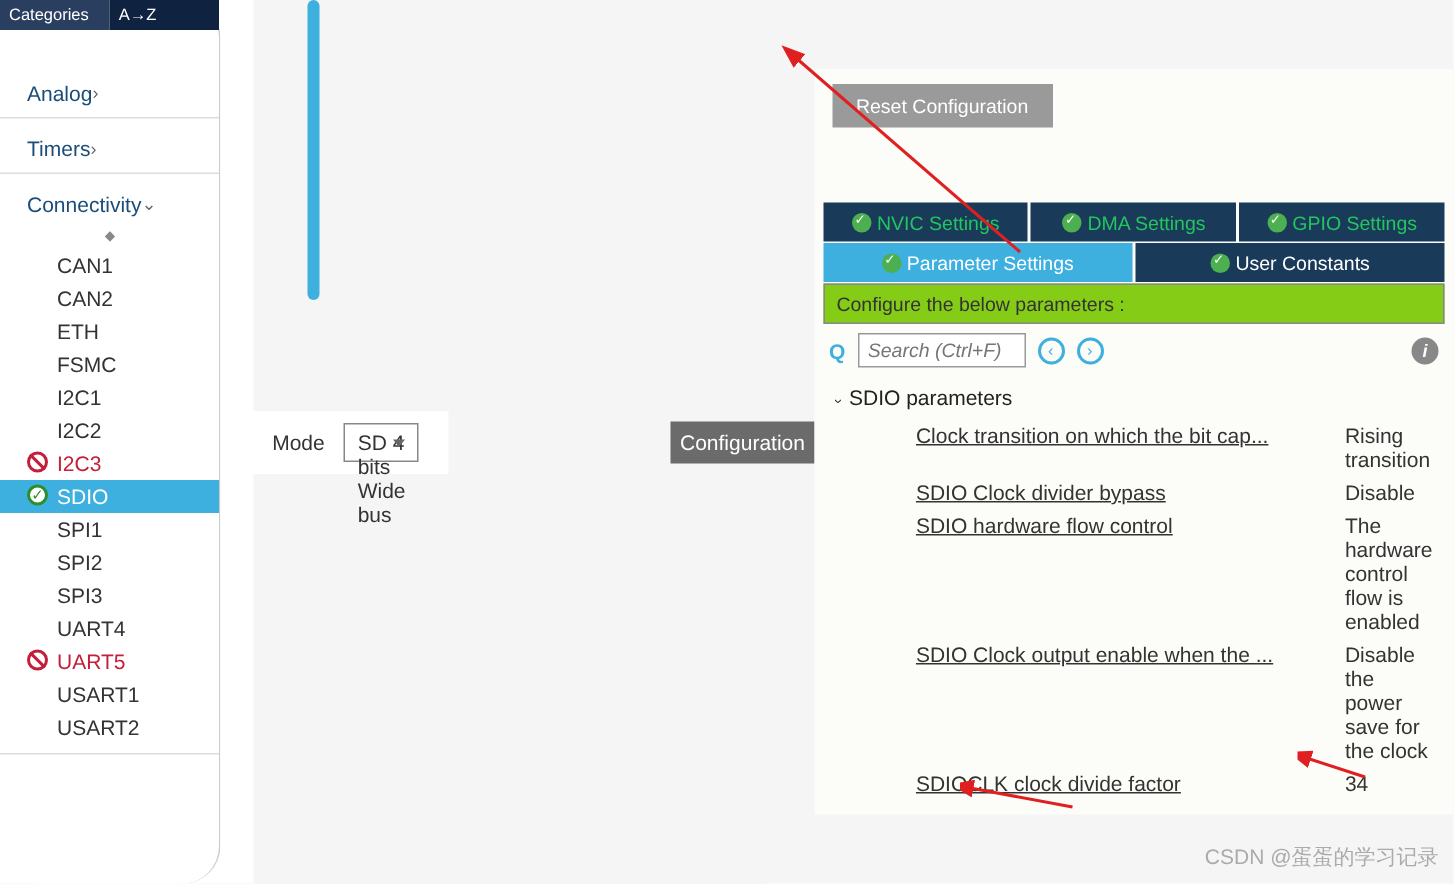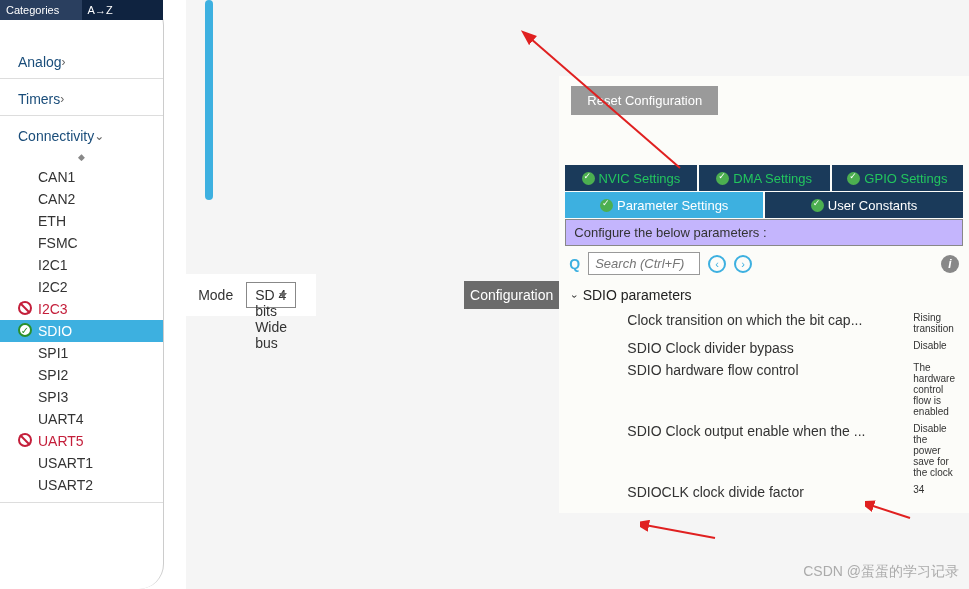--- a/index.html
+++ b/index.html
@@ -48,36 +48,36 @@
     
     .tabs-row1 { display: flex; gap: 2px; }
     .tabs-row1 .tab { flex: 1; background: #1a3a5a; color: #22c55e; padding: 5px; text-align: center; font-size: 13px; cursor: pointer; margin-top: 40px; }
     .tabs-row2 { display: flex; gap: 2px; margin-top: 1px; }
     .tabs-row2 .tab { flex: 1; background: #1a3a5a; color: #fff; padding: 5px; text-align: center; font-size: 13px; cursor: pointer; }
     .tabs-row2 .tab.active { background: #3db0e0; }
     
     .check-icon { display: inline-block; width: 13px; height: 13px; background: #4caf50; border-radius: 50%; position: relative; top: 2px; margin-right: 4px; }
     .check-icon::after { content: '✓'; color: #fff; font-size: 9px; position: absolute; left: 2px; top: -1px; }
     
-    .config-hint { border: 1px solid #888; padding: 5px 8px; font-size: 13px; color: #333; background: #c4b5fd; margin-top: 1px; }
+    .config-hint { border: 1px solid #888; padding: 5px 8px; font-size: 13px; color: #333; background: #84cc16; margin-top: 1px; }
     
     .search-row { display: flex; align-items: center; padding: 6px 4px; gap: 8px; }
     .search-icon-q { color: #3db0e0; font-size: 14px; font-weight: bold; }
     .search-input { border: 1px solid #999; padding: 3px 6px; font-style: italic; color: #888; width: 112px; font-size: 13px; }
     .nav-circle { width: 18px; height: 18px; border: 2px solid #3db0e0; border-radius: 50%; display: flex; align-items: center; justify-content: center; color: #3db0e0; font-size: 11px; cursor: pointer; }
     .info-icon { margin-left: auto; width: 18px; height: 18px; background: #888; border-radius: 50%; color: #fff; display: flex; align-items: center; justify-content: center; font-size: 12px; font-weight: bold; font-style: italic; }
     
     .param-section { padding: 4px 8px; }
     .param-header { font-size: 14px; color: #222; padding: 2px 0; }
     .param-header .chev { display: inline-block; transform: rotate(90deg); margin-right: 6px; font-size: 10px; }
     
     .param-table { width: 100%; margin-top: 4px; }
     .param-row { display: flex; padding: 3px 0; }
-    .param-name { width: 340px; padding-left: 54px; font-size: 14px; color: #333; }
-    .param-value { flex: 1; font-size: 10px; color: #333; }
+    .param-name { width: 340px; padding-left: 54px; font-size: 14px; color: #333; text-decoration: underline; }
+    .param-value { flex: 1; font-size: 14px; color: #333; }
     
     .arrow { position: absolute; pointer-events: none; }
     
     .watermark { position: absolute; right: 10px; bottom: 8px; color: rgba(130,130,130,0.65); font-size: 14px; }
   </style>
 </head>
 <body>
 
 <div class="container">
   <div class="sidebar">

